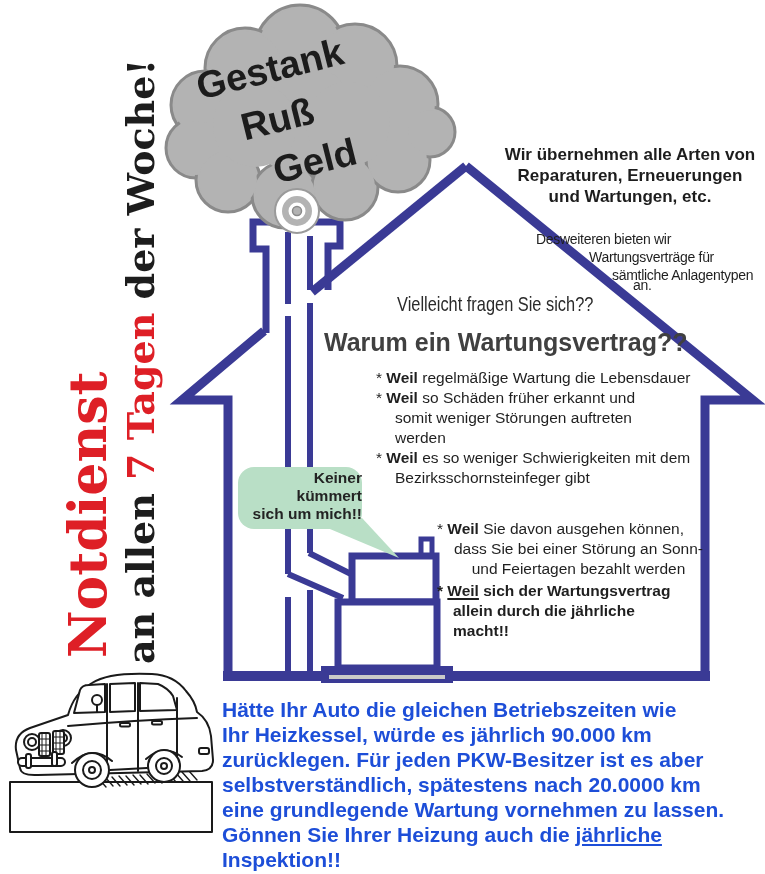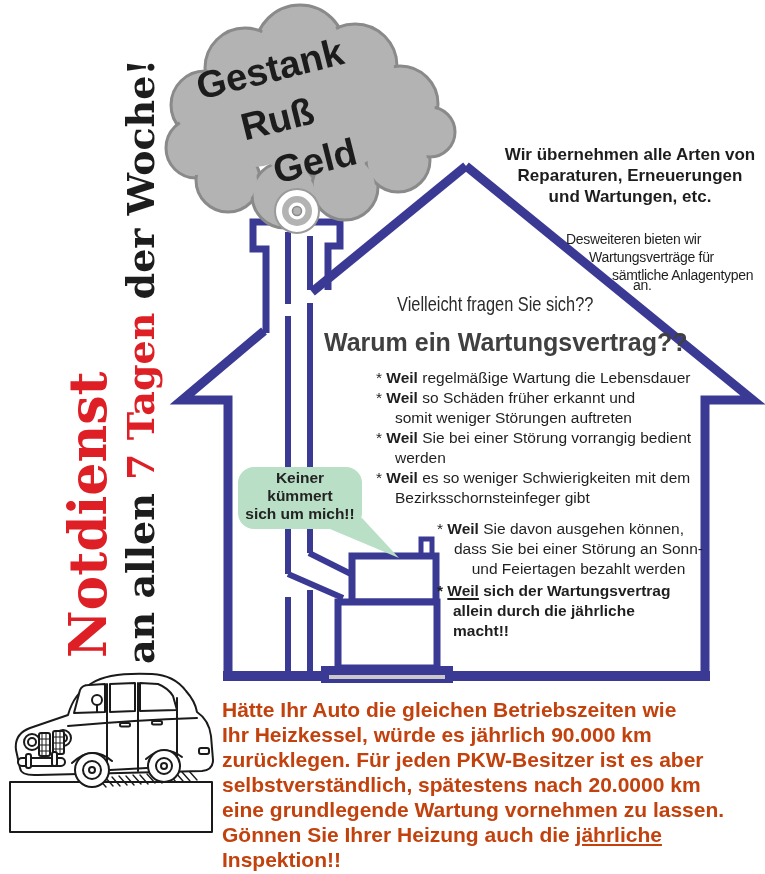--- a/index.html
+++ b/index.html
@@ -26,25 +26,25 @@
   .why{position:absolute;left:324px;top:328px;font-size:25px;font-weight:bold;color:#404040;white-space:nowrap;}
   
   .bgroup{position:absolute;font-size:15.5px;line-height:20px;color:#1f1f1f;white-space:nowrap;}
   .bgroup .bl.cont{padding-left:19px;}
   .bgroup2 .bl.cont{padding-left:17px;text-align:center;}
   .bgroup3{font-weight:bold;}
   .bgroup3 .bl.cont{padding-left:16px;}
   .bw{font-weight:bold;}
   .u{text-decoration:underline;text-decoration-thickness:2px;text-underline-offset:2px;}
   
-  .bubbletext{position:absolute;left:238px;top:469px;width:124px;text-align:center;
+  .bubbletext{position:absolute;left:238px;top:469px;width:124px;text-align:right;
               font-size:15.5px;line-height:18px;font-weight:bold;color:#232323;}
   
   .carpar{position:absolute;left:222px;top:697px;width:540px;font-weight:bold;
-          font-size:21px;line-height:25px;color:#c2410c;white-space:nowrap;}
+          font-size:21px;line-height:25px;color:#1d4ed8;white-space:nowrap;}
 </style>
 </head>
 <body>
 
 <div class="canvas">
 
   <svg class="abs" style="left:0;top:0;" width="765" height="874" viewBox="0 0 765 874">
 
     <g stroke="#3a3a95" stroke-width="9" fill="none" stroke-linejoin="miter">
       <path d="M466,166 L312,292"></path>
@@ -182,33 +182,32 @@
 
   <div class="rot notdienst" style="left:57px;top:658px;">Notdienst</div>
   <div class="rot week" style="left:118px;top:664px;"><span>an allen </span><span class="red">7 Tagen</span><span> der Woche!</span></div>
 
   <div class="offer-head">
     <div>Wir übernehmen alle Arten von</div>
     <div>Reparaturen, Erneuerungen</div>
     <div>und Wartungen, etc.</div>
   </div>
 
-  <div class="offer-sub" style="left:566px;top:231px;">Desweiteren bieten wir</div>
+  <div class="offer-sub" style="left:536px;top:231px;">Desweiteren bieten wir</div>
   <div class="offer-sub" style="left:589px;top:249px;">Wartungsverträge für</div>
   <div class="offer-sub" style="left:612px;top:267px;">sämtliche Anlagentypen</div>
   <div class="offer-sub" style="left:633px;top:277px;">an.</div>
 
   <div class="question"><span class="squeeze">Vielleicht fragen Sie sich??</span></div>
   <div class="why">Warum ein Wartungsvertrag??</div>
 
   <div class="bgroup" style="left:376px;top:368px;">
     <div class="bl"><span>* </span><span class="bw">Weil</span><span> regelmäßige Wartung die Lebensdauer</span></div>
     <div class="bl"><span>* </span><span class="bw">Weil</span><span> so Schäden früher erkannt und</span></div>
     <div class="bl cont"><span>somit weniger Störungen auftreten</span></div>
-    <div class="bl"><span>* </span><span class="bw">Weil</span><span> Sie bei einer Störung vorrangig bedient</span></div>
     <div class="bl cont"><span>werden</span></div>
     <div class="bl"><span>* </span><span class="bw">Weil</span><span> es so weniger Schwierigkeiten mit dem</span></div>
     <div class="bl cont"><span>Bezirksschornsteinfeger gibt</span></div>
   </div>
 
   <div class="bgroup bgroup2" style="left:437px;top:519px;">
     <div class="bl"><span>* </span><span class="bw">Weil</span><span> Sie davon ausgehen können,</span></div>
     <div class="bl cont"><span>dass Sie bei einer Störung an Sonn-</span></div>
     <div class="bl cont"><span>und Feiertagen bezahlt werden</span></div>
   </div>

